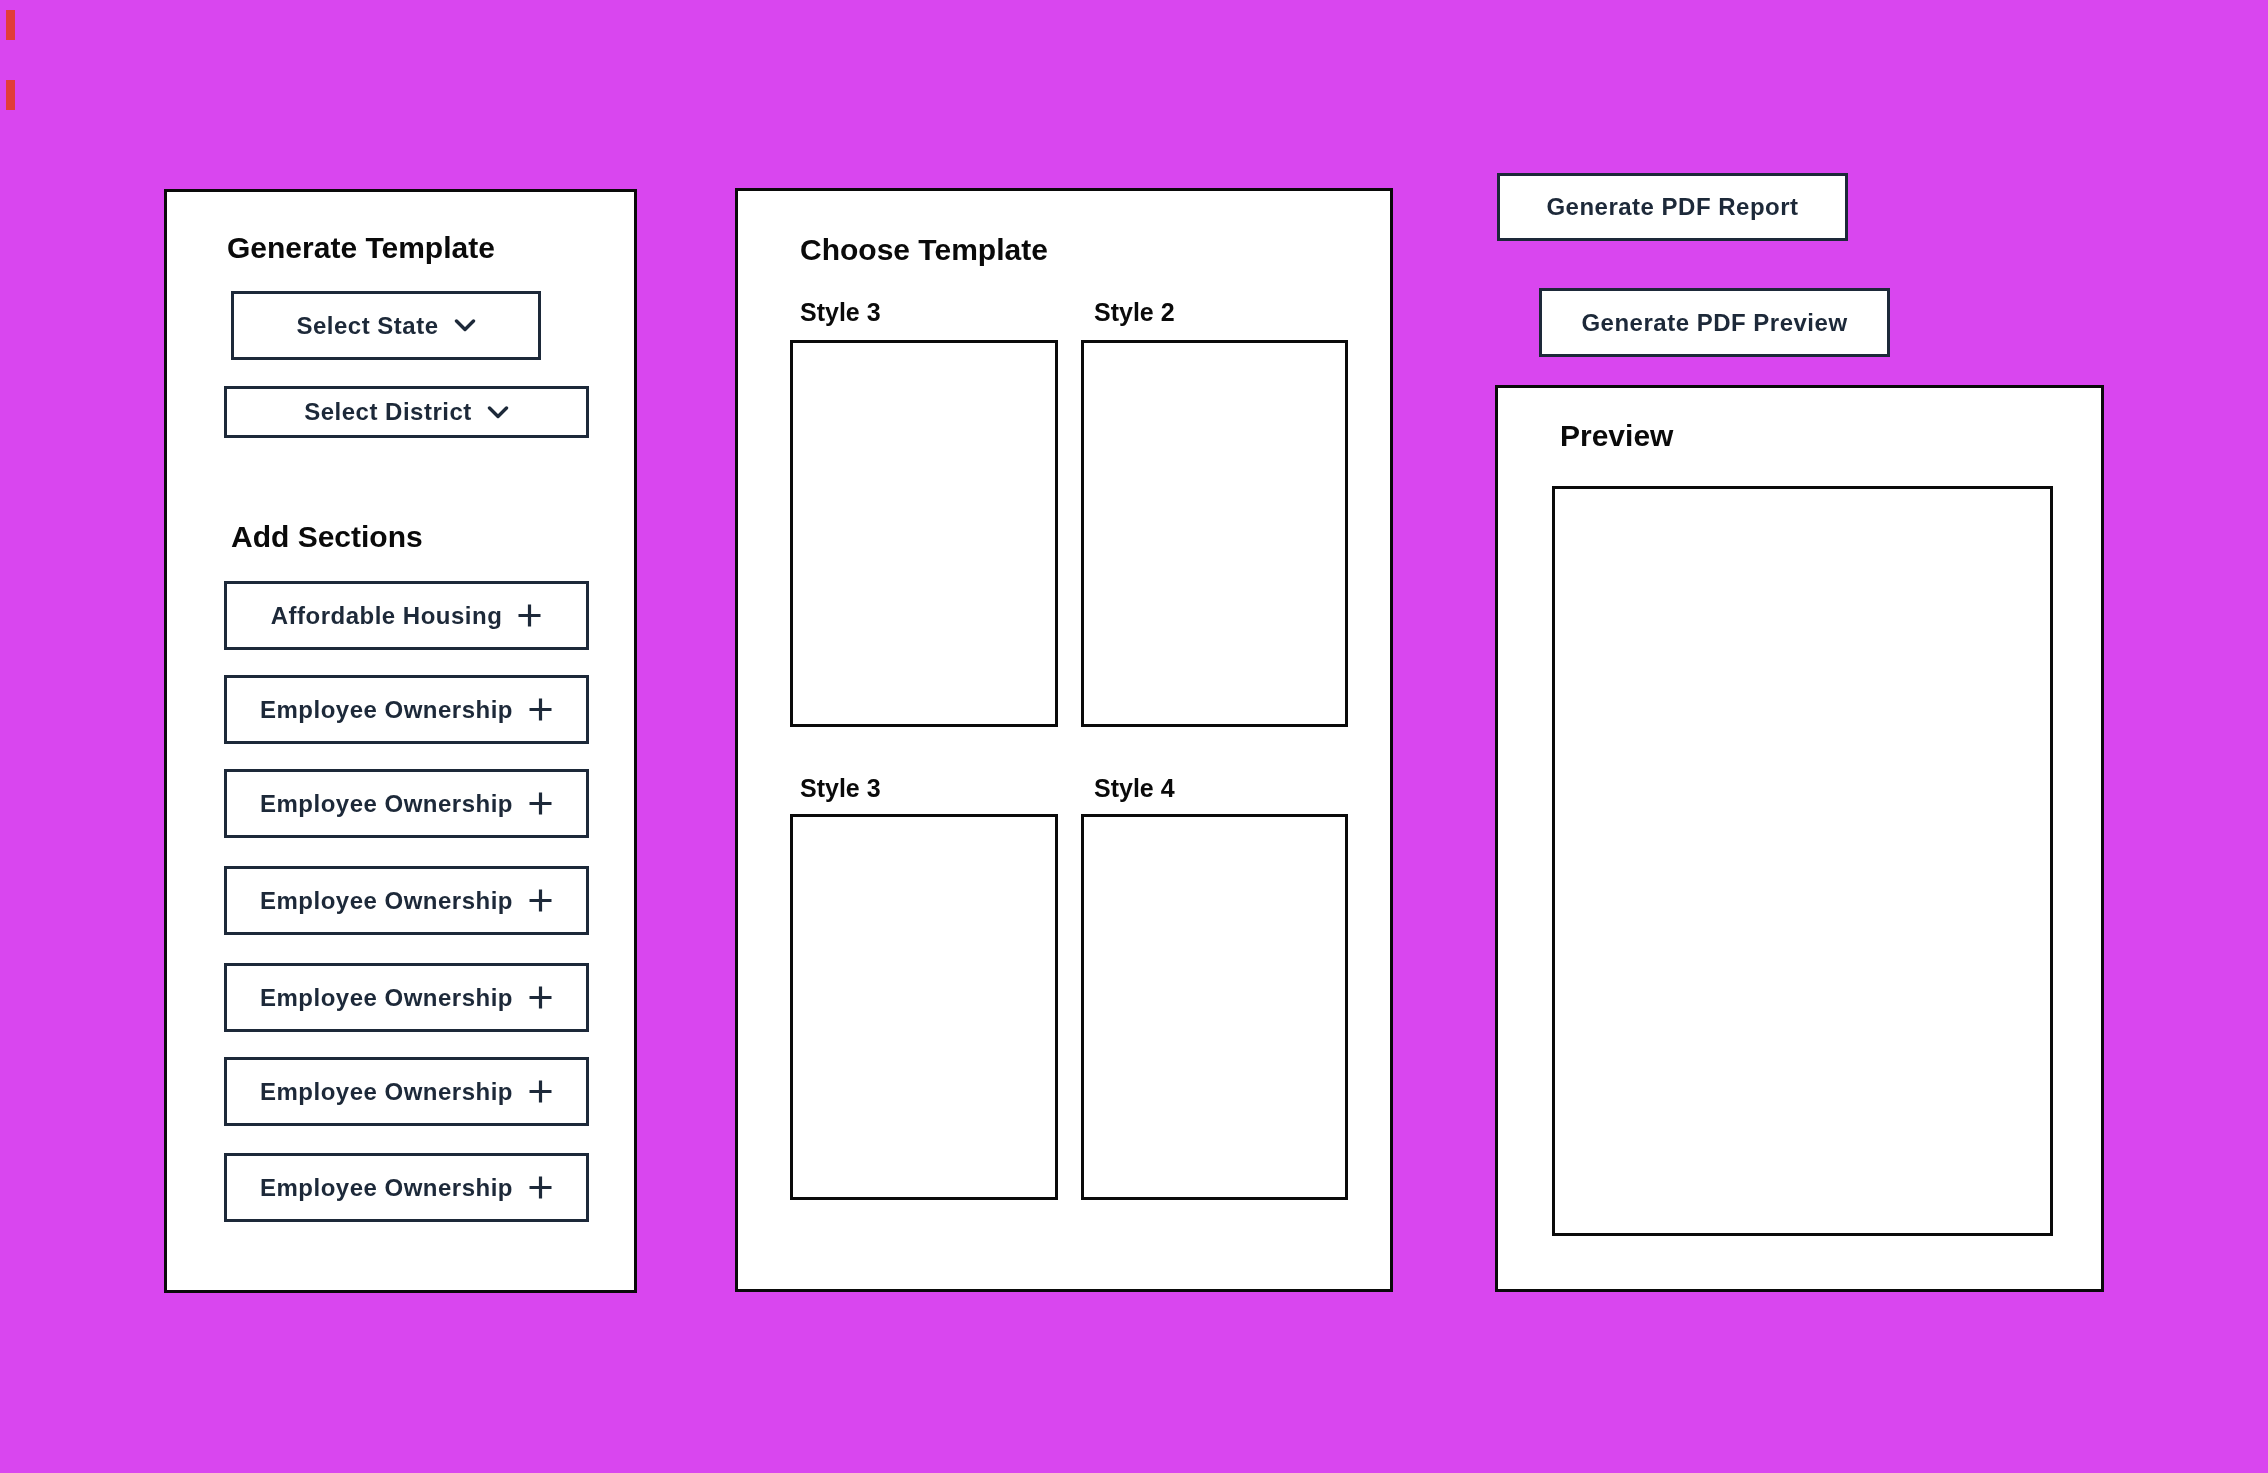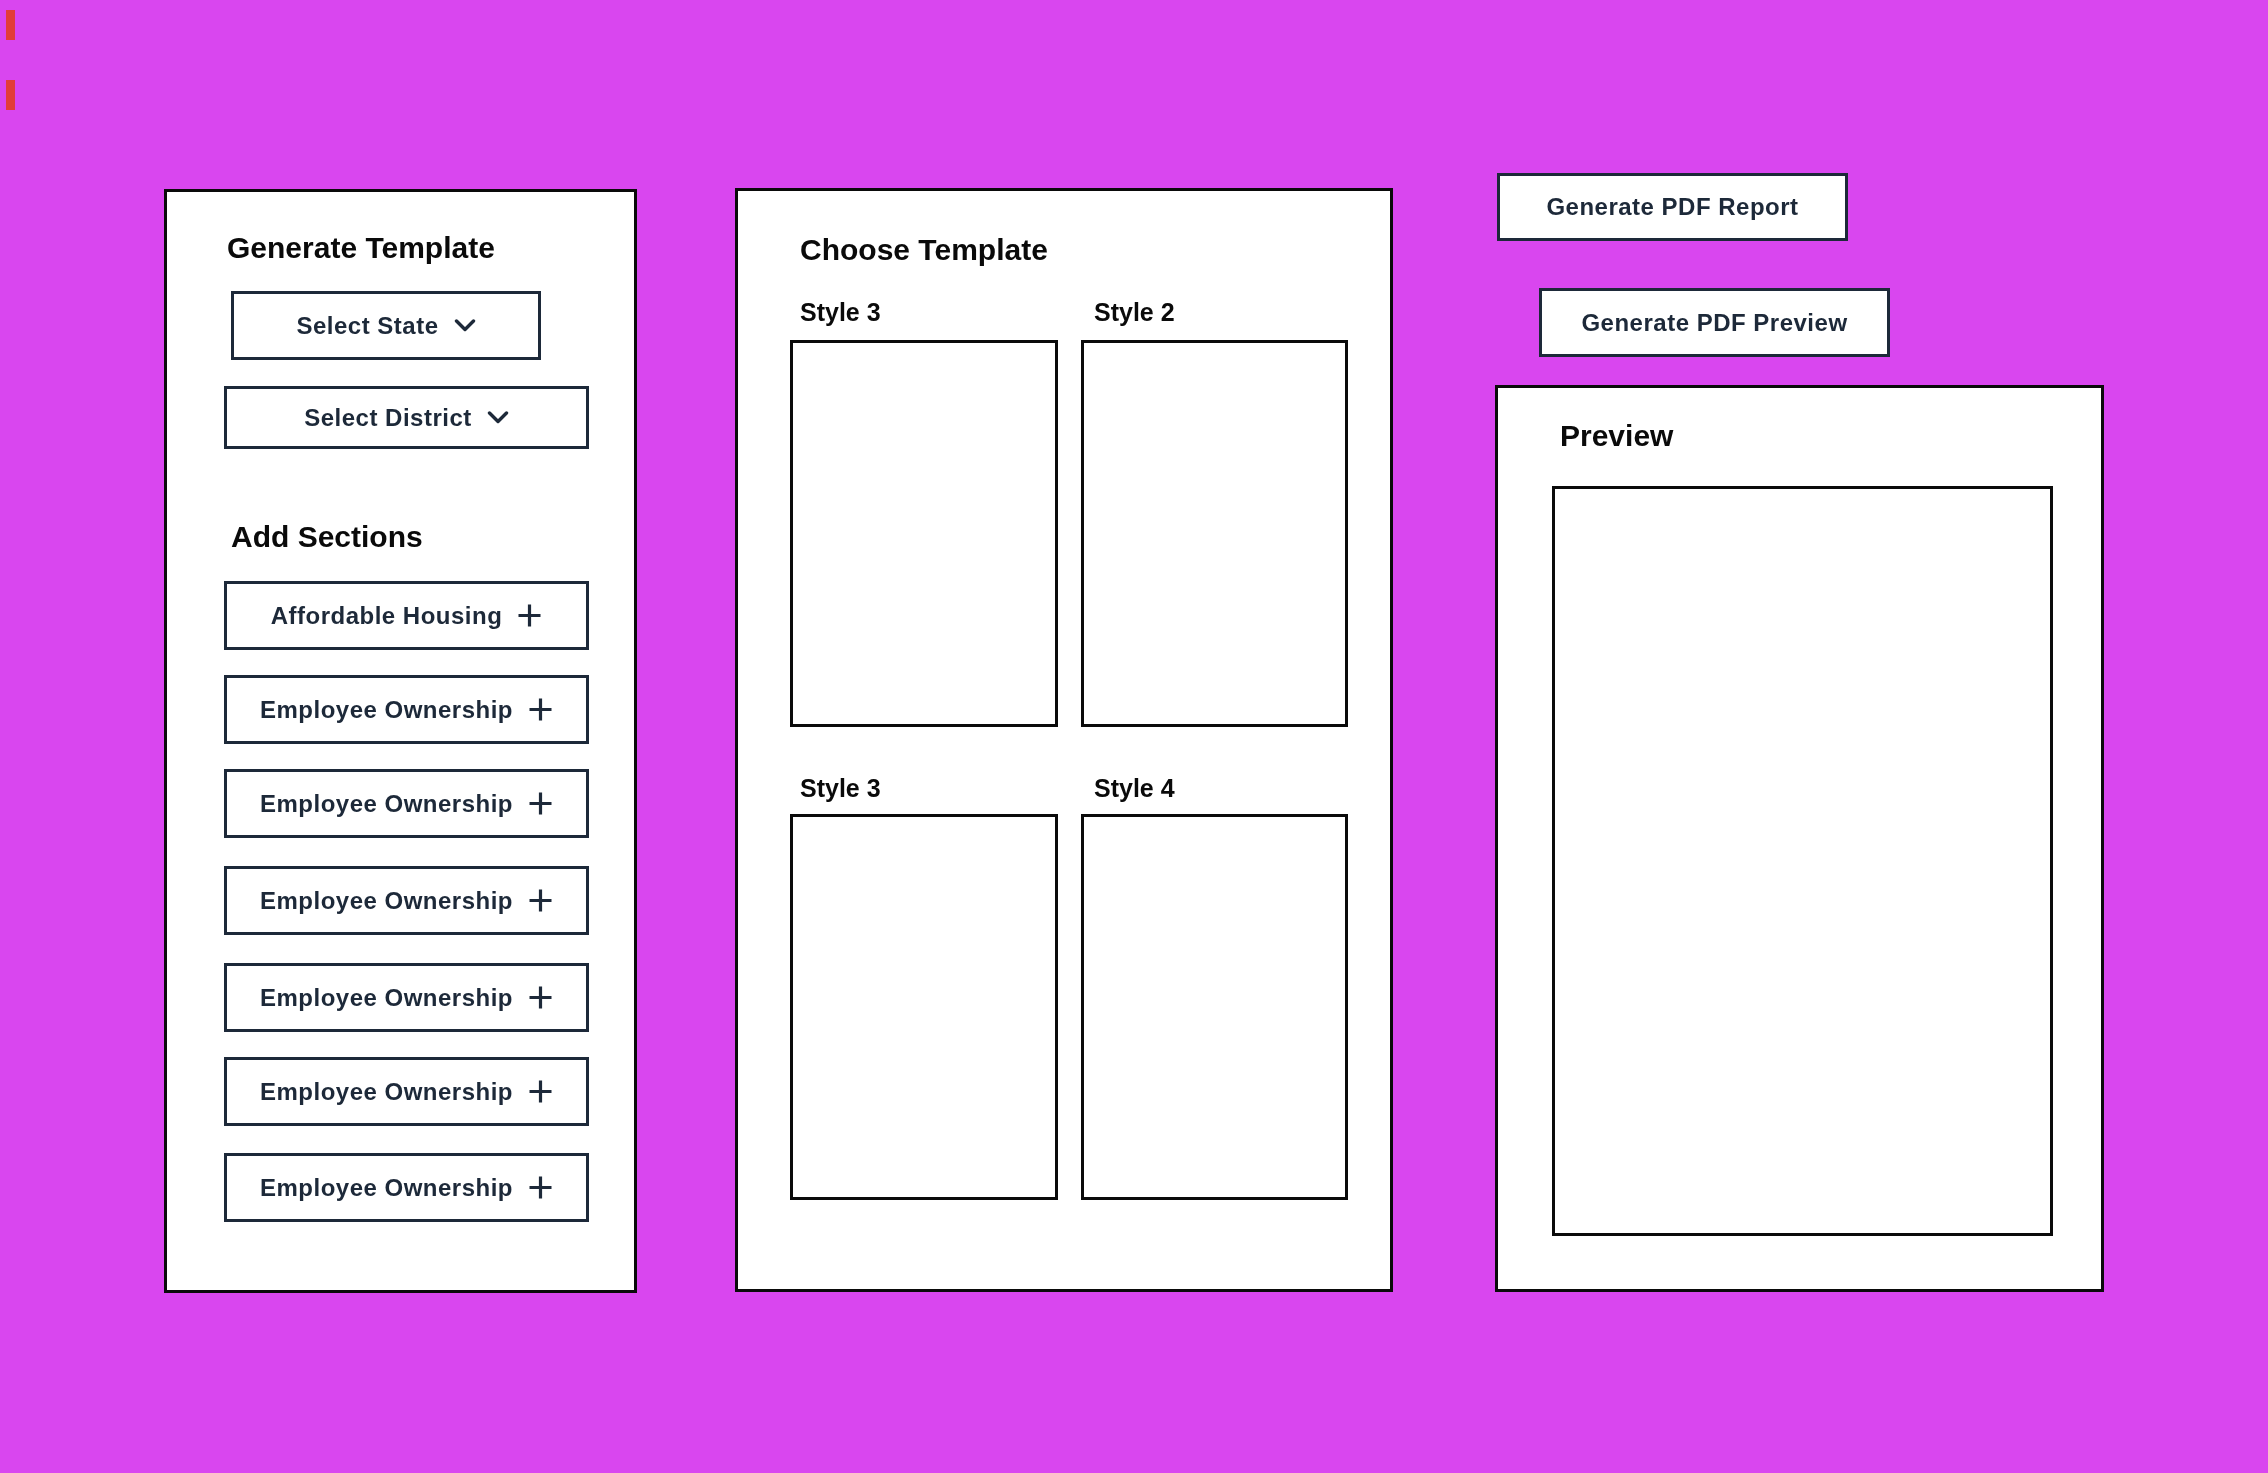--- a/index.html
+++ b/index.html
@@ -27,21 +27,21 @@
 
     <h2 class="heading" style="left:60px;top:38px;">Generate Template</h2>
 
     <div class="btn" style="left:64px;top:99px;width:310px;height:69px;">
       <span>Select State</span>
       <svg width="22" height="13" viewBox="0 0 22 13">
         <path d="M2.5 2 L11 10.5 L19.5 2" fill="none" stroke="#1d2939" stroke-width="3.4" stroke-linecap="round" stroke-linejoin="round"></path>
       </svg>
     </div>
 
-    <div class="btn" style="left:57px;top:194px;width:365px;height:63px;">
+    <div class="btn" style="left:57px;top:194px;width:365px;height:52px;">
       <span>Select District</span>
       <svg width="22" height="13" viewBox="0 0 22 13">
         <path d="M2.5 2 L11 10.5 L19.5 2" fill="none" stroke="#1d2939" stroke-width="3.4" stroke-linecap="round" stroke-linejoin="round"></path>
       </svg>
     </div>
 
     <h2 class="heading" style="left:64px;top:327px;">Add Sections</h2>
 
     <div class="btn" style="left:57px;top:389px;width:365px;height:69px;">
       <span>Affordable Housing</span>

